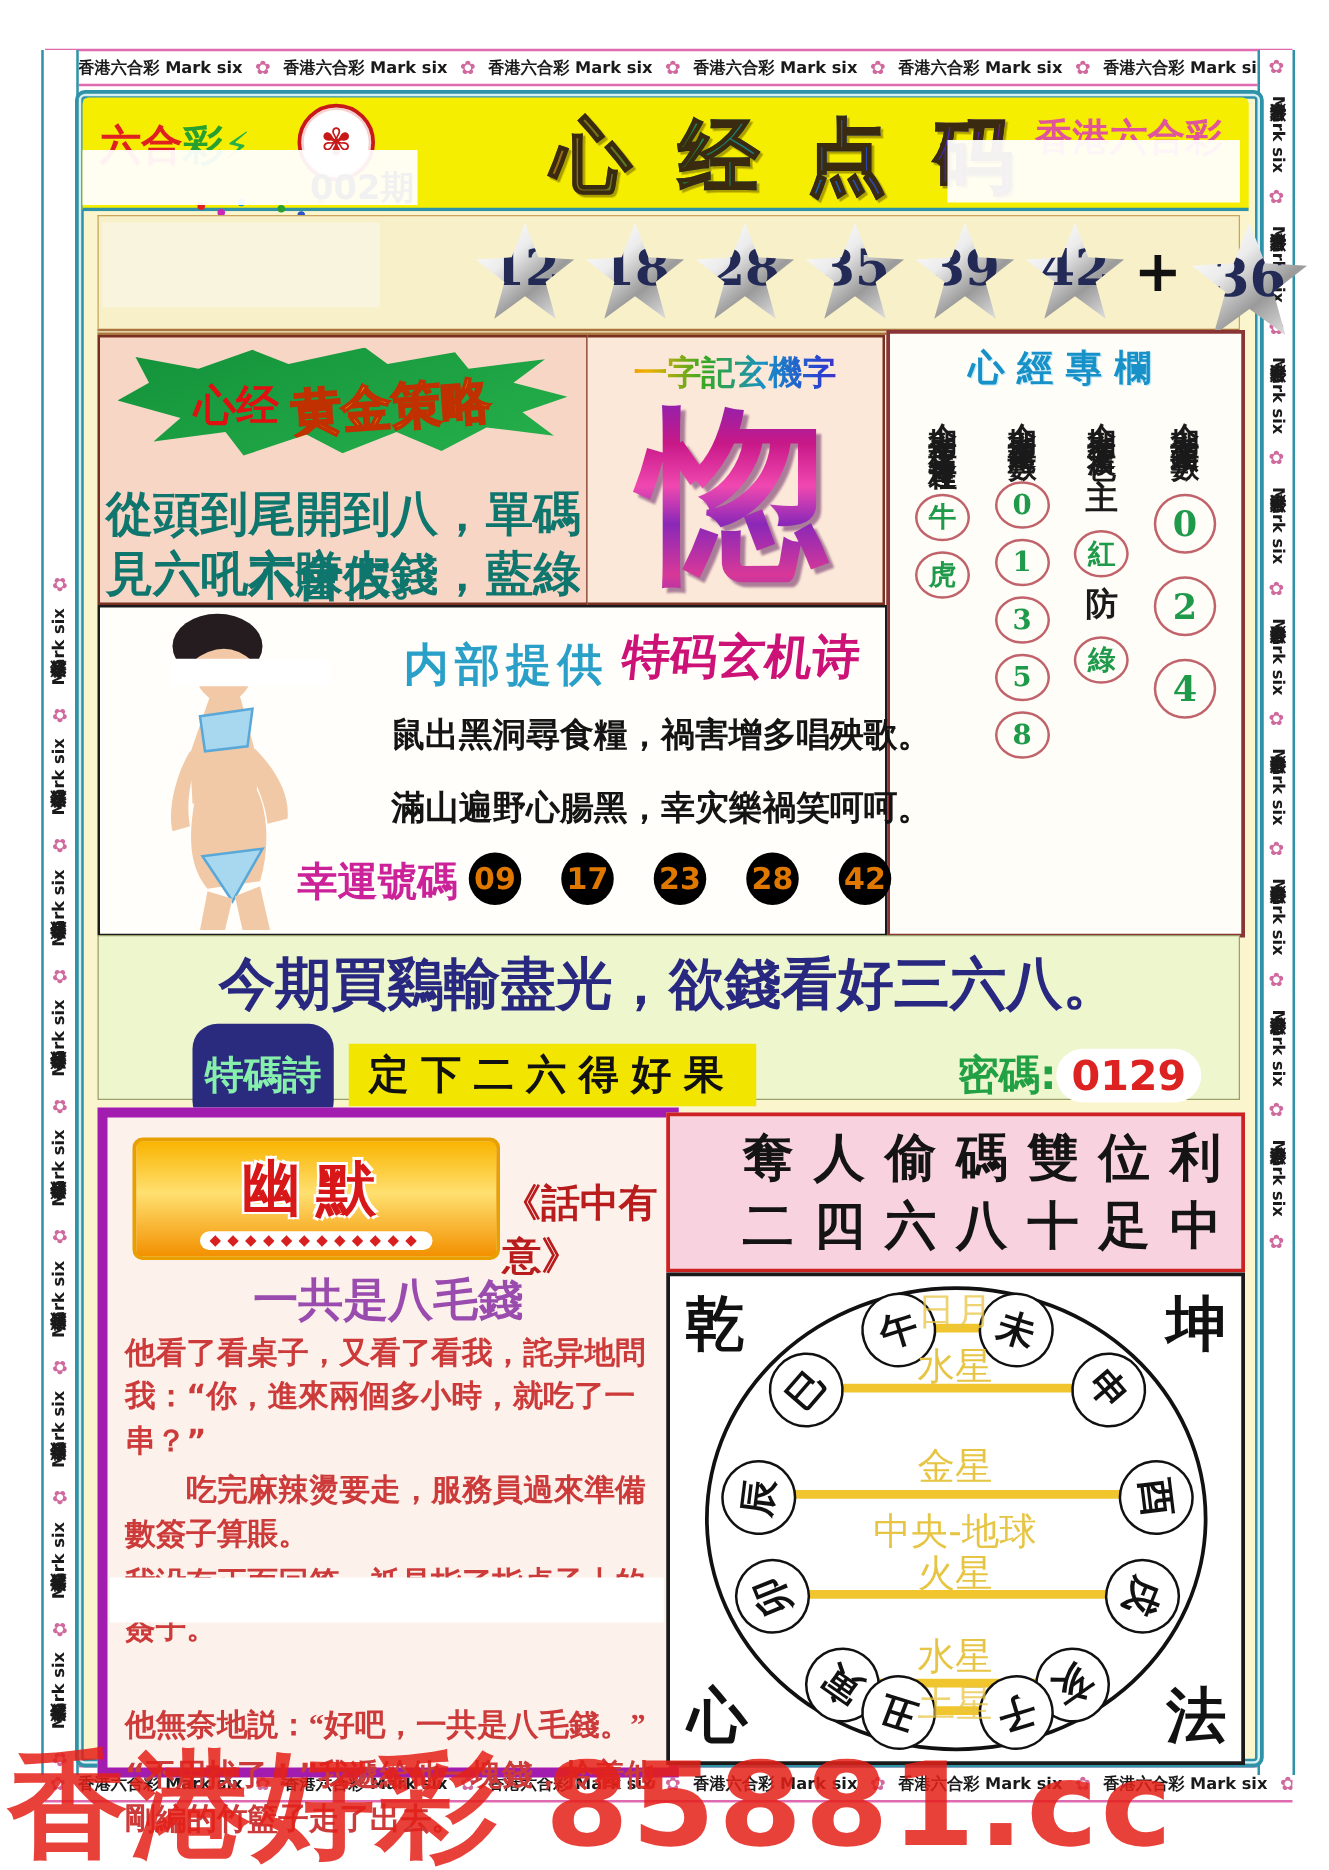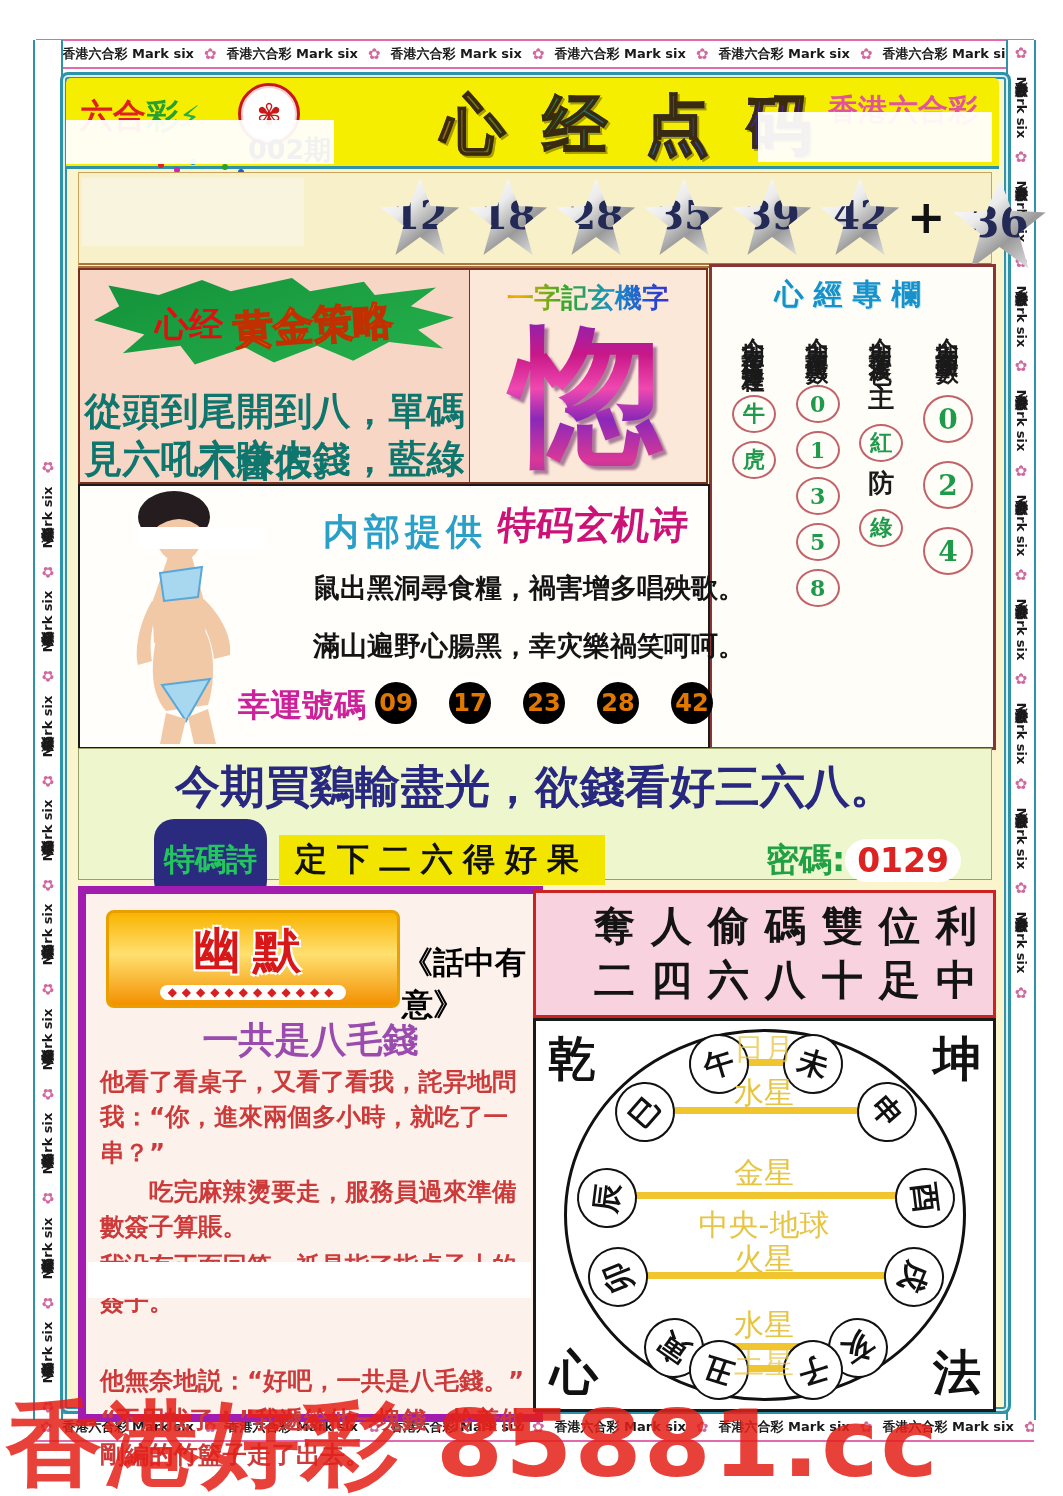--- a/index.html
+++ b/index.html
@@ -89,40 +89,40 @@
   .lucky-label{position:absolute;left:158px;top:198px;font-size:32px;font-weight:900;color:#cc2299;
                font-family:"DejaVu Serif","Liberation Serif",serif;}
   .lucky-row{position:absolute;left:295px;top:196px;display:flex;gap:32px;}
   .lucky-ball{width:42px;height:42px;border-radius:50%;background:#000000;display:flex;align-items:center;justify-content:center;
               color:#e07800;font-size:24px;font-weight:900;}
   
   .banner-box{position:absolute;left:78px;top:748px;width:912px;height:130px;background:#eef6ce;border:1px solid #9aa06a;}
   .b-main{position:absolute;left:0;top:8px;width:100%;text-align:center;font-size:45px;font-weight:900;color:#282880;
           font-family:"DejaVu Serif","Liberation Serif",serif;}
   .b-row{position:absolute;left:75px;right:30px;top:70px;display:flex;align-items:center;gap:12px;}
-  .b-tag{background:#2a2a7e;color:#22c55e;font-size:31px;font-weight:900;padding:20px 10px;border-radius:20px;}
+  .b-tag{background:#2a2a7e;color:#86efac;font-size:31px;font-weight:900;padding:20px 10px;border-radius:20px;}
   .b-verse{background:#f2e600;color:#111;font-size:32px;font-weight:900;letter-spacing:10px;padding:3px 16px;
            font-family:"DejaVu Serif","Liberation Serif",serif;}
   .b-pass{margin-left:auto;display:flex;align-items:center;}
   .b-pass-label{color:#22a044;font-size:33px;font-weight:900;}
   .b-pass-val{color:#dd2222;font-size:33px;font-weight:900;background:#fff;border-radius:22px;padding:2px 12px;}
   
   .humor-box{position:absolute;left:78px;top:886px;width:449px;height:520px;background:#fdf1ec;border:8px solid #a21caf;}
   .badge{position:absolute;left:20px;top:16px;width:288px;height:92px;border:3px solid #e8a000;border-radius:8px;
          background:linear-gradient(180deg,#f9b400,#ffe070 45%,#f39000);
          display:flex;flex-direction:column;align-items:center;justify-content:center;}
   .badge-word{font-size:48px;font-weight:900;color:#d81818;letter-spacing:12px;
               text-shadow:2px 2px 0 #fff,-2px -2px 0 #fff,2px -2px 0 #fff,-2px 2px 0 #fff;}
   .badge-trim{margin-top:2px;background:#fff;border-radius:10px;color:#d82020;font-size:12px;letter-spacing:5px;
               padding:0 8px;line-height:15px;}
-  .series{position:absolute;left:316px;top:48px;font-size:31px;font-weight:900;color:#000000;}
+  .series{position:absolute;left:316px;top:48px;font-size:31px;font-weight:900;color:#b91c1c;}
   .h-title{position:absolute;left:0;top:122px;width:100%;text-align:center;font-size:36px;font-weight:bold;color:#9a4cae;}
   .h-paras{position:absolute;left:14px;right:8px;top:170px;}
   .h-paras p{margin:0 0 4px 0;font-size:24.5px;line-height:1.44;color:#cc3a3a;font-weight:600;}
-  .h-paras p:nth-child(4){margin-top:44px;}
+  .h-paras p:nth-child(4){margin-top:44px;font-family:Liberation Serif, serif;}
   .humor-censor{position:absolute;left:2px;top:368px;width:443px;height:36px;background:#fff;}
   
   .steal-box{position:absolute;left:533px;top:890px;width:457px;height:122px;background:#f8d2de;border:3px solid #cc2222;}
   .s-line{text-align:right;font-family:"DejaVu Serif","Liberation Serif",serif;font-size:41px;font-weight:900;color:#141414;
           letter-spacing:16px;line-height:1.32;}
   .steal-box .inner{padding-top:6px;}
   .diagram-box{position:absolute;left:533px;top:1018px;width:457px;height:388px;background:#fff;border:3px solid #1a1a1a;}
   .corner{position:absolute;font-family:"DejaVu Serif","Liberation Serif",serif;font-size:48px;font-weight:900;color:#111;}
   .corner.tl{left:12px;top:6px;} .corner.tr{right:12px;top:6px;}
   .corner.bl{left:14px;bottom:4px;} .corner.br{right:12px;bottom:4px;}

